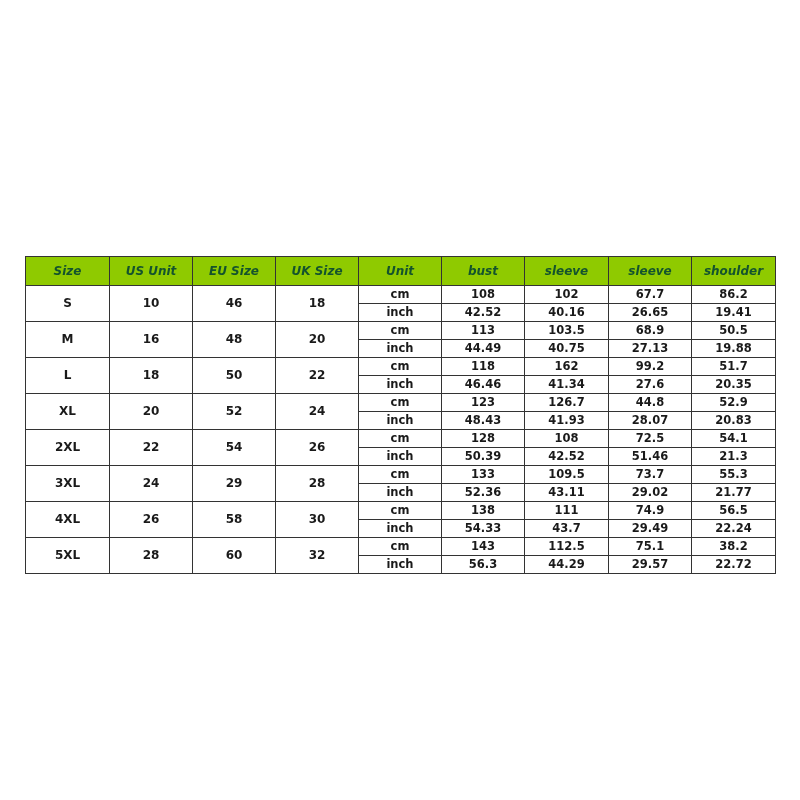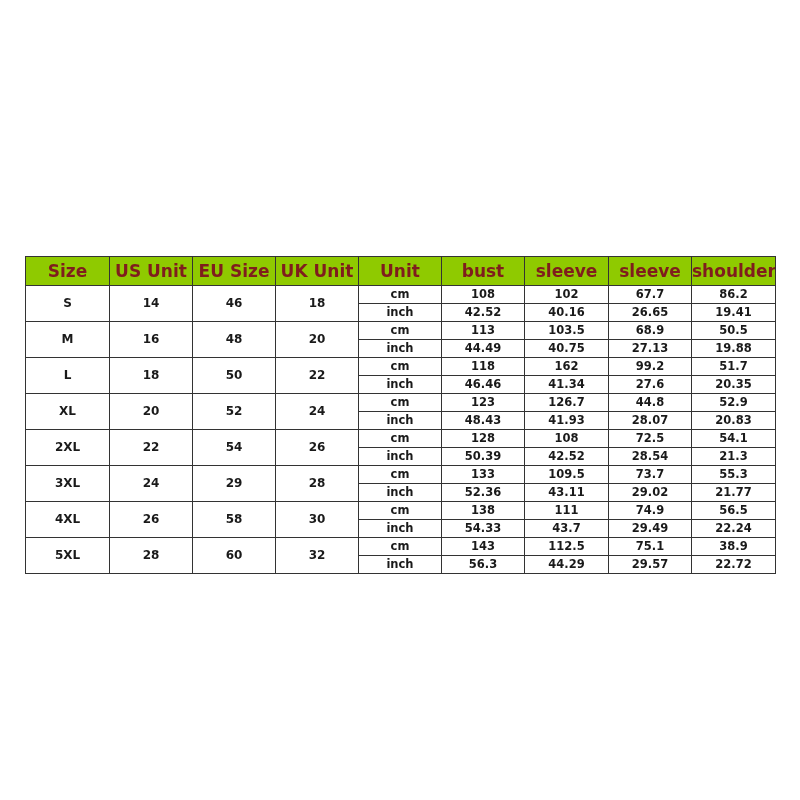--- a/index.html
+++ b/index.html
@@ -29,22 +29,23 @@
     border: 1.5px solid #333333;
     text-align: center;
     vertical-align: middle;
     padding: 0;
     overflow: hidden;
     white-space: nowrap;
   }
   #size-chart thead th {
     background: #8fca00;
     height: 28px;
-    font-size: 17px;
-    color: #7f1d1d;
+    font-size: 12px;
+    color: #14532d;
+    font-style: italic;
   }
   #size-chart tbody td {
     height: 17px;
     line-height: 17px;
     background: #ffffff;
   }
   #size-chart tbody td.merged {
     font-size: 12px;
   }
 </style>
@@ -61,32 +62,32 @@
       <col style="width:83px">
       <col style="width:84px">
       <col style="width:83px">
       <col style="width:84px">
   </colgroup>
   <thead>
     <tr>
       <th>Size</th>
       <th>US Unit</th>
       <th>EU Size</th>
-      <th>UK Unit</th>
+      <th>UK Size</th>
       <th>Unit</th>
       <th>bust</th>
       <th>sleeve</th>
       <th>sleeve</th>
       <th>shoulder</th>
     </tr>
   </thead>
   <tbody id="chart-body">
   <tr>
         <td rowspan="2" class="merged">S</td>
-        <td rowspan="2" class="merged">14</td>
+        <td rowspan="2" class="merged">10</td>
         <td rowspan="2" class="merged">46</td>
         <td rowspan="2" class="merged">18</td>
         <td>cm</td>
         <td>108</td>
         <td>102</td>
         <td>67.7</td>
         <td>86.2</td>
       </tr>
       <tr>
         <td>inch</td>
@@ -157,21 +158,21 @@
         <td>cm</td>
         <td>128</td>
         <td>108</td>
         <td>72.5</td>
         <td>54.1</td>
       </tr>
       <tr>
         <td>inch</td>
         <td>50.39</td>
         <td>42.52</td>
-        <td>28.54</td>
+        <td>51.46</td>
         <td>21.3</td>
       </tr>
       <tr>
         <td rowspan="2" class="merged">3XL</td>
         <td rowspan="2" class="merged">24</td>
         <td rowspan="2" class="merged">29</td>
         <td rowspan="2" class="merged">28</td>
         <td>cm</td>
         <td>133</td>
         <td>109.5</td>
@@ -205,21 +206,21 @@
       </tr>
       <tr>
         <td rowspan="2" class="merged">5XL</td>
         <td rowspan="2" class="merged">28</td>
         <td rowspan="2" class="merged">60</td>
         <td rowspan="2" class="merged">32</td>
         <td>cm</td>
         <td>143</td>
         <td>112.5</td>
         <td>75.1</td>
-        <td>38.9</td>
+        <td>38.2</td>
       </tr>
       <tr>
         <td>inch</td>
         <td>56.3</td>
         <td>44.29</td>
         <td>29.57</td>
         <td>22.72</td>
       </tr>
     </tbody>
 </table>

